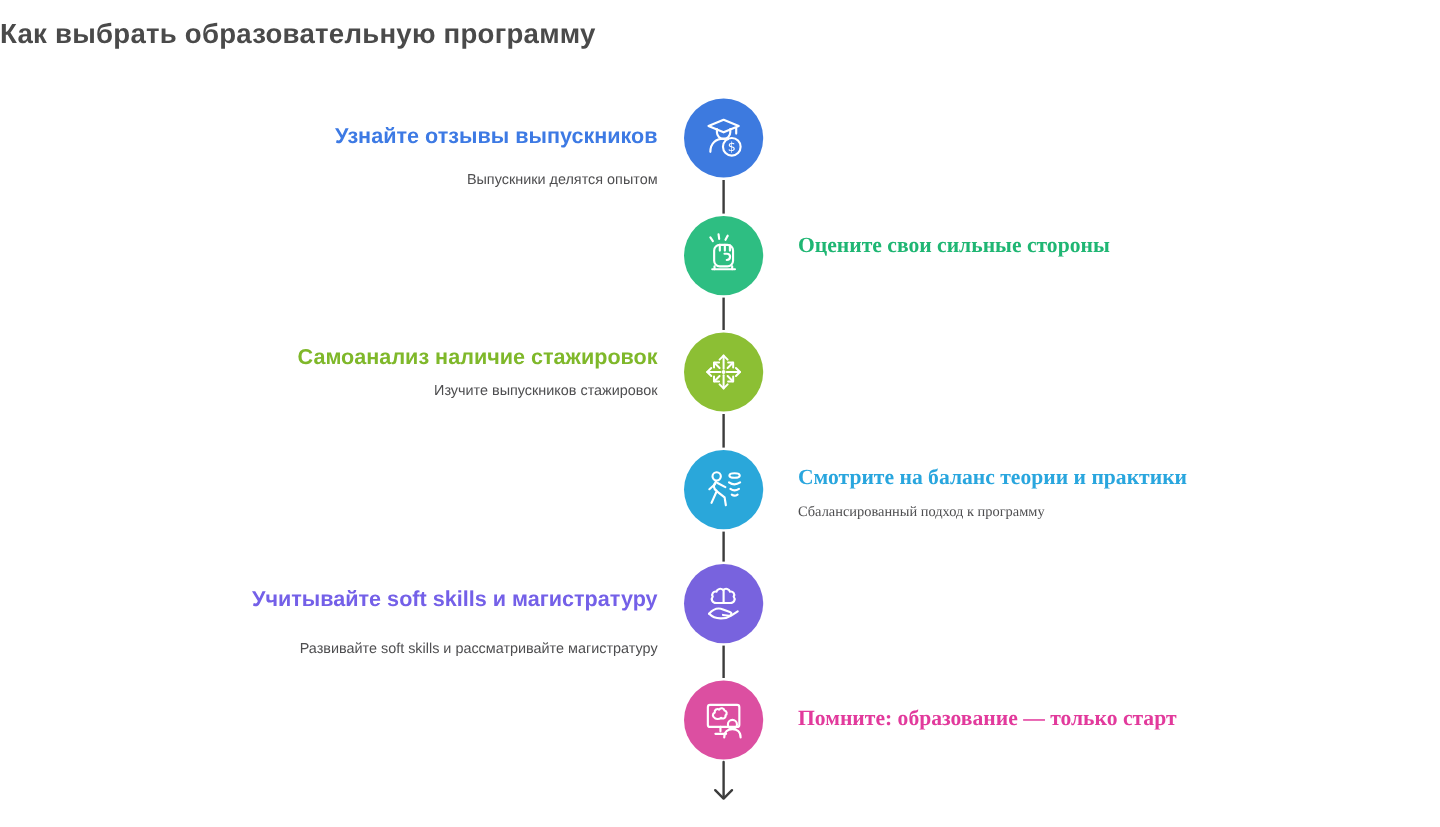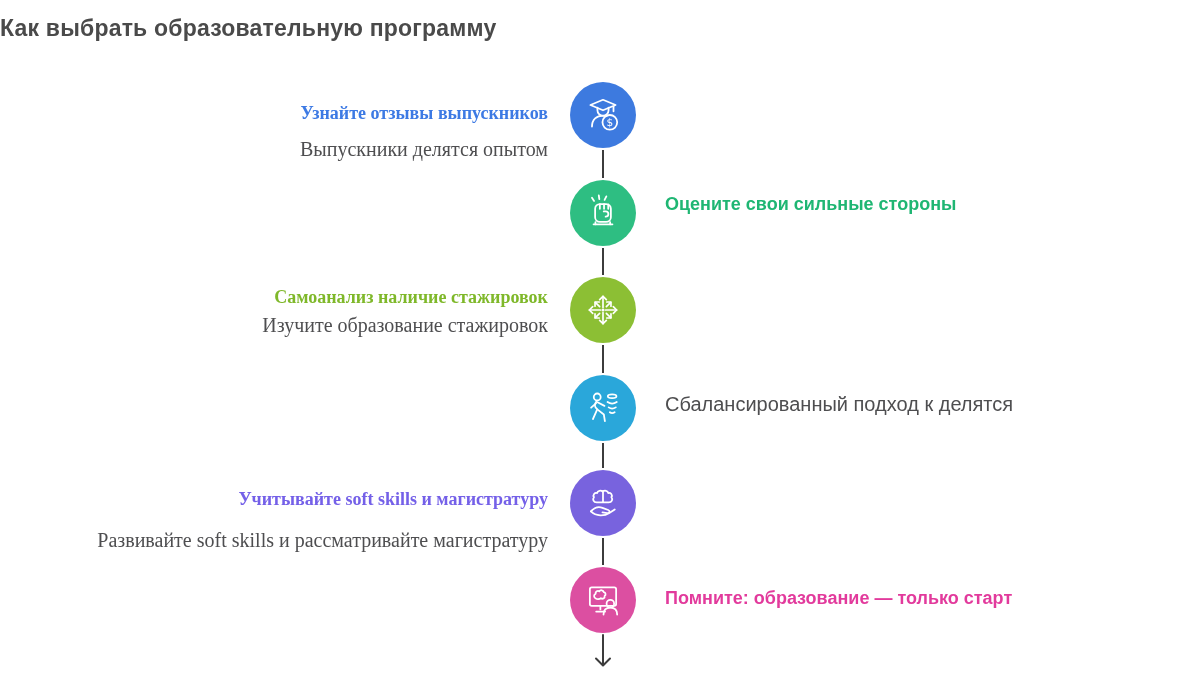--- a/index.html
+++ b/index.html
@@ -17,24 +17,24 @@
     position:absolute; left:570px; width:66px; height:66px; border-radius:50%;
     display:flex; align-items:center; justify-content:center;
   }
   .node svg { display:block; }
   .connector {
     position:absolute; left:602px; width:2px;
     background:var(--connector,#3c3c3c);
   }
   .arrow-down { position:absolute; left:591px; top:633px; }
   .txt { position:absolute; }
-  .txt-left  { right:652px; width:470px; text-align:right;font-family:Liberation Serif, serif; }
-  .txt-right { left:665px;  width:490px; text-align:left; }
+  .txt-left  { right:652px; width:470px; text-align:right; }
+  .txt-right { left:665px;  width:490px; text-align:left;font-family:Liberation Serif, serif; }
   .step-title { font-size:18px; line-height:22px; font-weight:700; }
-  .step-sub   { font-size:20px; line-height:23px; color:var(--subtitle,#4e4e50); }
+  .step-sub   { font-size:12px; line-height:23px; color:var(--subtitle,#4e4e50); }
   .s1 { top:102px; } .s1 .step-sub { margin-top:14px; }
   .s2 { top:193px; } .s2 .step-sub { margin-top:2px; }
   .s3 { top:286px; } .s3 .step-sub { margin-top:6px; }
   .s4 { top:386px; } .s4 .step-sub { margin-top:7px; }
   .s5 { top:488px; } .s5 .step-sub { margin-top:19px; }
   .s6 { top:587px; } .s6 .step-sub { margin-top:7px; }
 </style>
 </head>
 <body>
 
@@ -46,25 +46,26 @@
     <div class="step-title" style="color: rgb(61, 122, 228);">Узнайте отзывы выпускников</div>
     <div class="step-sub">Выпускники делятся опытом</div>
   </div>
 
   <div class="txt txt-right s2">
     <div class="step-title" style="color: rgb(31, 182, 115);">Оцените свои сильные стороны</div>
   </div>
 
   <div class="txt txt-left s3">
     <div class="step-title" style="color: rgb(127, 184, 42);">Самоанализ наличие стажировок</div>
-    <div class="step-sub">Изучите образование стажировок</div>
+    <div class="step-sub">Изучите выпускников стажировок</div>
   </div>
 
   <div class="txt txt-right s4">
-    <div class="step-sub">Сбалансированный подход к делятся</div>
+    <div class="step-title" style="color: rgb(41, 166, 222);">Смотрите на баланс теории и практики</div>
+    <div class="step-sub">Сбалансированный подход к программу</div>
   </div>
 
   <div class="txt txt-left s5">
     <div class="step-title" style="color: rgb(116, 96, 232);">Учитывайте soft skills и магистратуру</div>
     <div class="step-sub">Развивайте soft skills и рассматривайте магистратуру</div>
   </div>
 
   <div class="txt txt-right s6">
     <div class="step-title" style="color: rgb(226, 58, 156);">Помните: образование — только старт</div>
   </div>

